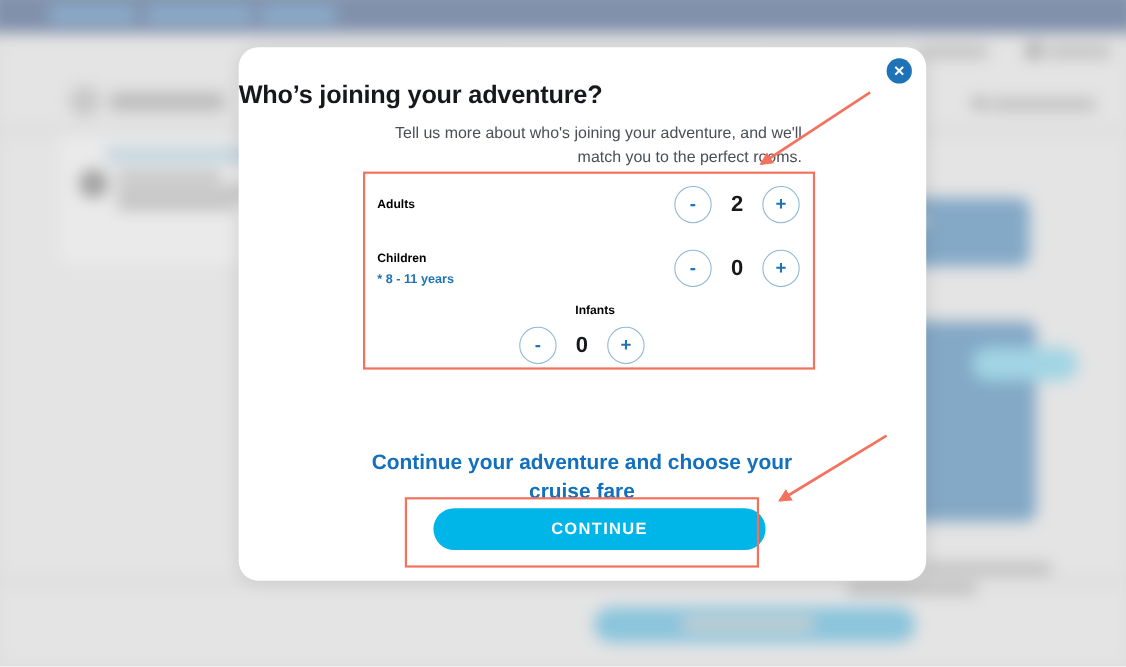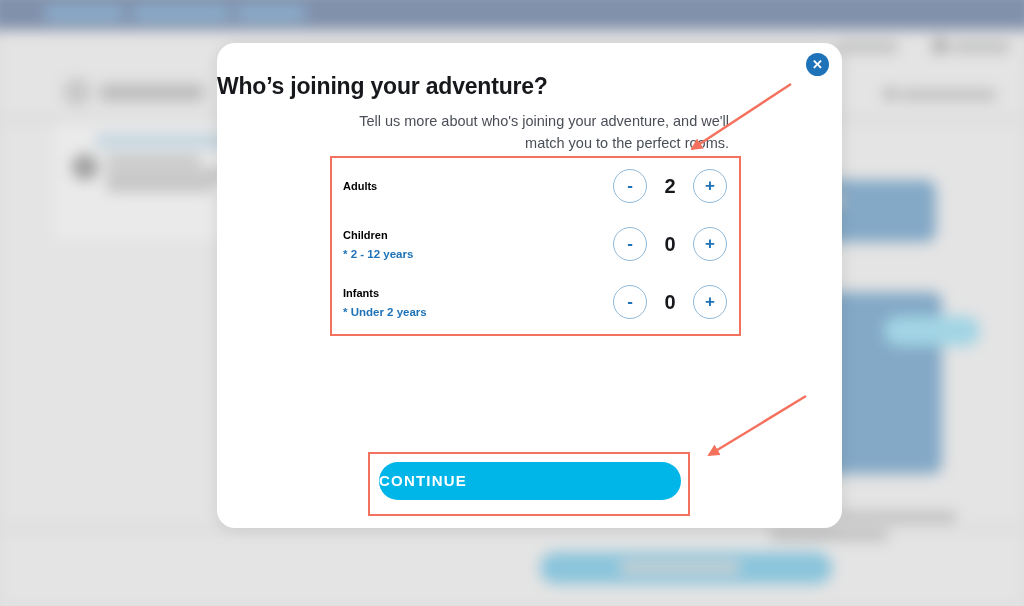--- a/index.html
+++ b/index.html
@@ -226,31 +226,32 @@
     left: 102px; top: 364px;
     width: 420px;
     text-align: center;
     font-size: 19px;
     font-weight: bold;
     line-height: 27px;
     color: #1270be;
   }
   #continue-button {
     position: absolute;
-    left: 162px;
+    left: 177px;
     top: 419px;
     width: 302px;
     height: 38px;
     border-radius: 19px;
     background: #00b5e8;
     color: #ffffff;
     font-size: 15px;
     font-weight: bold;
     letter-spacing: 1.2px;
     line-height: 38px;
+    text-align: center;
     cursor: pointer;
     user-select: none;
   }
 
   
   .anno-box {
     position: absolute;
     border: 2px solid #f4715e;
     box-sizing: border-box;
   }
@@ -326,43 +327,43 @@
         <div class="stepper">
           <div class="step-btn">-</div>
           <div class="step-value">2</div>
           <div class="step-btn">+</div>
         </div>
       </div>
 
       <div class="counter-row" style="top:58px;">
         <div class="counter-labels">
           <div class="counter-name">Children</div>
-          <div class="counter-note">* 2 - 12 years</div>
+          <div class="counter-note">* 8 - 11 years</div>
         </div>
         <div class="stepper">
           <div class="step-btn">-</div>
           <div class="step-value">0</div>
           <div class="step-btn">+</div>
         </div>
       </div>
 
-      <div class="counter-row" style="top:116px;">
+      <div class="counter-row" style="top:116px;flex-direction:column;">
         <div class="counter-labels">
           <div class="counter-name">Infants</div>
-          <div class="counter-note">* Under 2 years</div>
         </div>
         <div class="stepper">
           <div class="step-btn">-</div>
           <div class="step-value">0</div>
           <div class="step-btn">+</div>
         </div>
       </div>
 
     </div>
 
+    <div class="fare-heading">Continue your adventure and choose your cruise fare</div>
     <div id="continue-button">CONTINUE</div>
 
   </div>
 
   <div id="close-button">✕</div>
 
   <div class="anno-box" id="anno-box-counters"></div>
   <div class="anno-box" id="anno-box-continue"></div>
 
   <svg id="anno-arrows" viewBox="0 0 1024 606">

